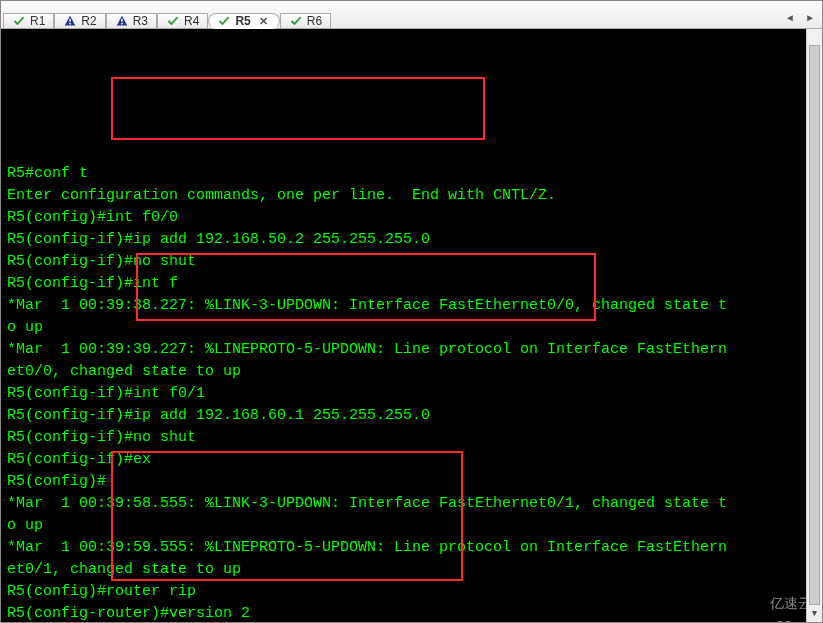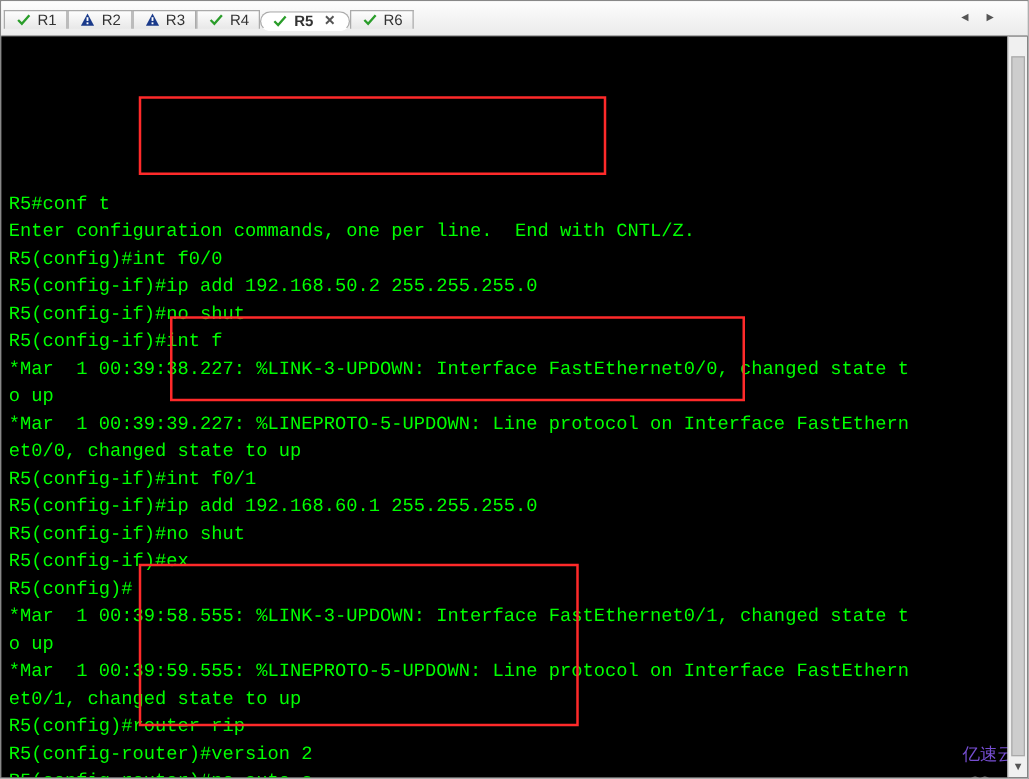--- a/index.html
+++ b/index.html
@@ -17,22 +17,22 @@
       border: 1px solid #888;
       background: #fff;
       display: flex;
       flex-direction: column;
     }
     .tab-bar {
       height: 28px;
       background: linear-gradient(#fdfdfd, #ebebeb);
       border-bottom: 1px solid #aaa;
       display: flex;
-      align-items: center;
-      padding: 2px 20px 0 2px;
+      align-items: flex-end;
+      padding: 2px 2px 0 2px;
     }
     .tab {
       display: flex;
       align-items: center;
       padding: 0 8px;
       font-size: 12px;
       font-family: "Segoe UI", Tahoma, sans-serif;
       border: 1px solid #aaa;
       border-bottom: none;
       background: linear-gradient(#fdfdfd, #e8e8e8);
@@ -80,37 +80,37 @@
       align-items: center;
       justify-content: center;
       font-size: 10px;
       color: #555;
       border: 1px solid transparent;
     }
     .terminal {
       flex: 1;
       background: #000;
       color: #00ff00;
-      padding: 14px 6px;
+      padding: 24px 6px;
       line-height: 22px;
       font-size: 15px;
       position: relative;
       overflow: hidden;
       white-space: pre;
     }
     .box {
       position: absolute;
       border: 2px solid #ff2a2a;
       pointer-events: none;
     }
     .watermark {
       position: absolute;
       right: 10px;
       bottom: 8px;
-      color: #8b5cf6;
+      color: #a3a3a3;
       font-family: "Microsoft YaHei", sans-serif;
       font-size: 14px;
       display: flex;
       align-items: center;
       gap: 4px;
       opacity: 0.85;
     }
     .watermark-icon {
       width: 26px;
       height: 16px;

